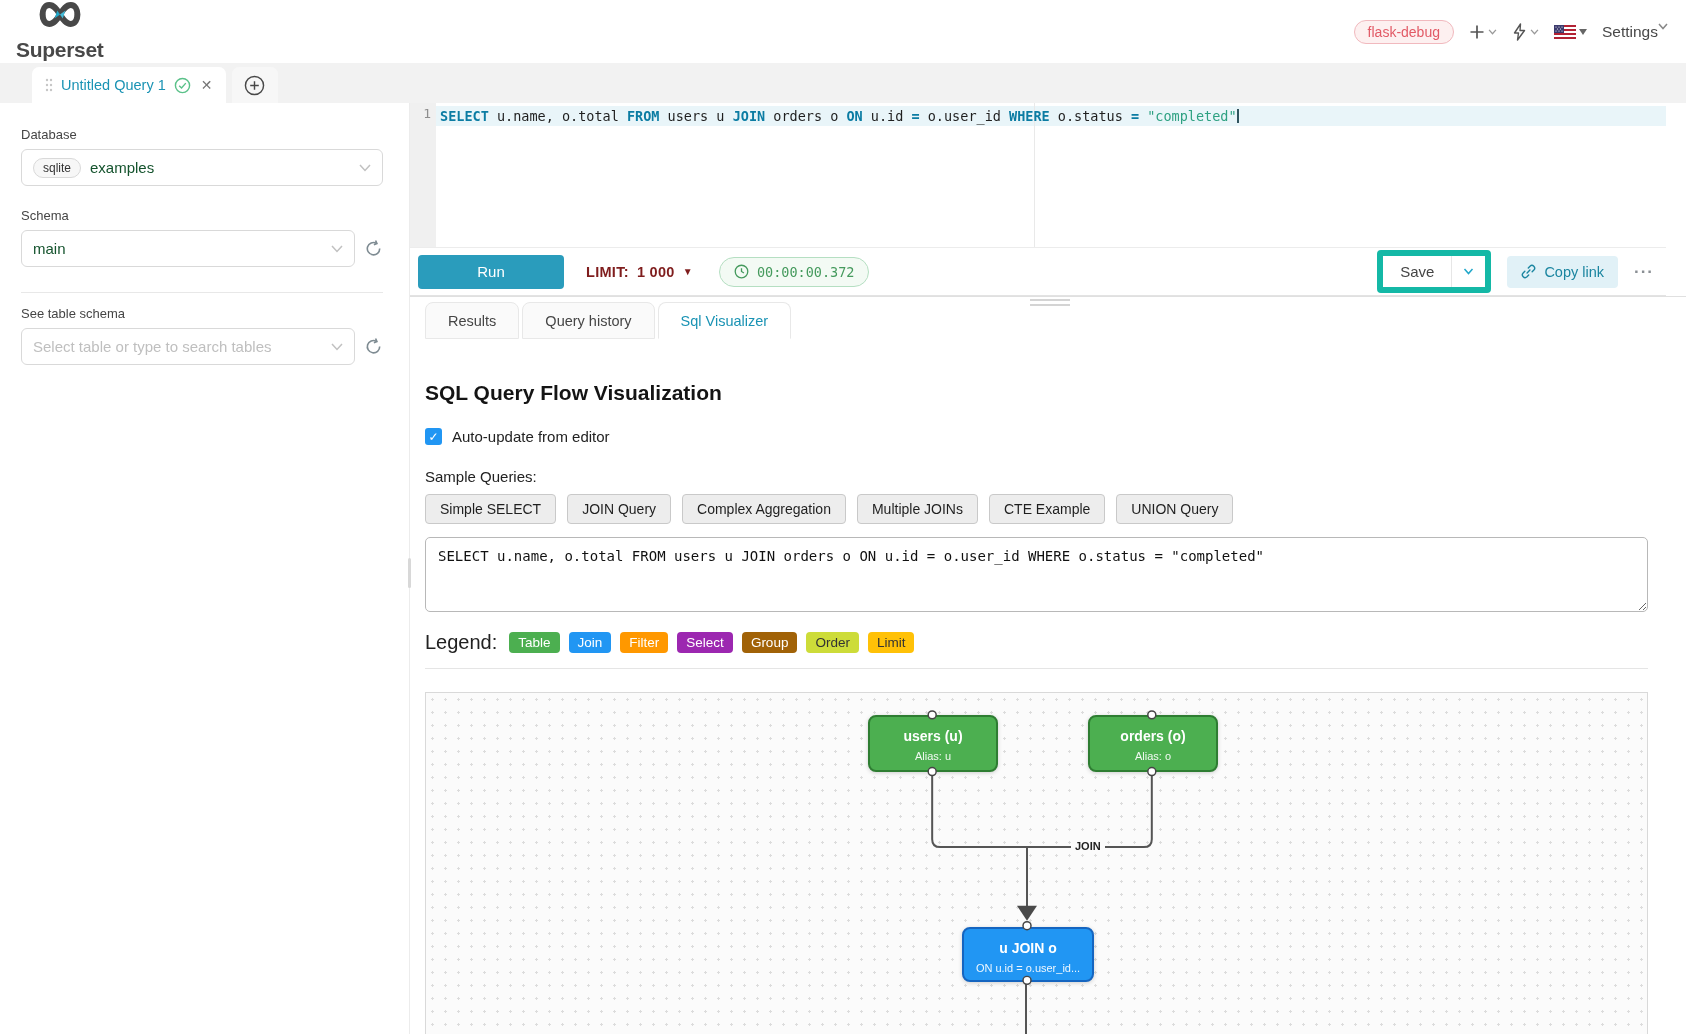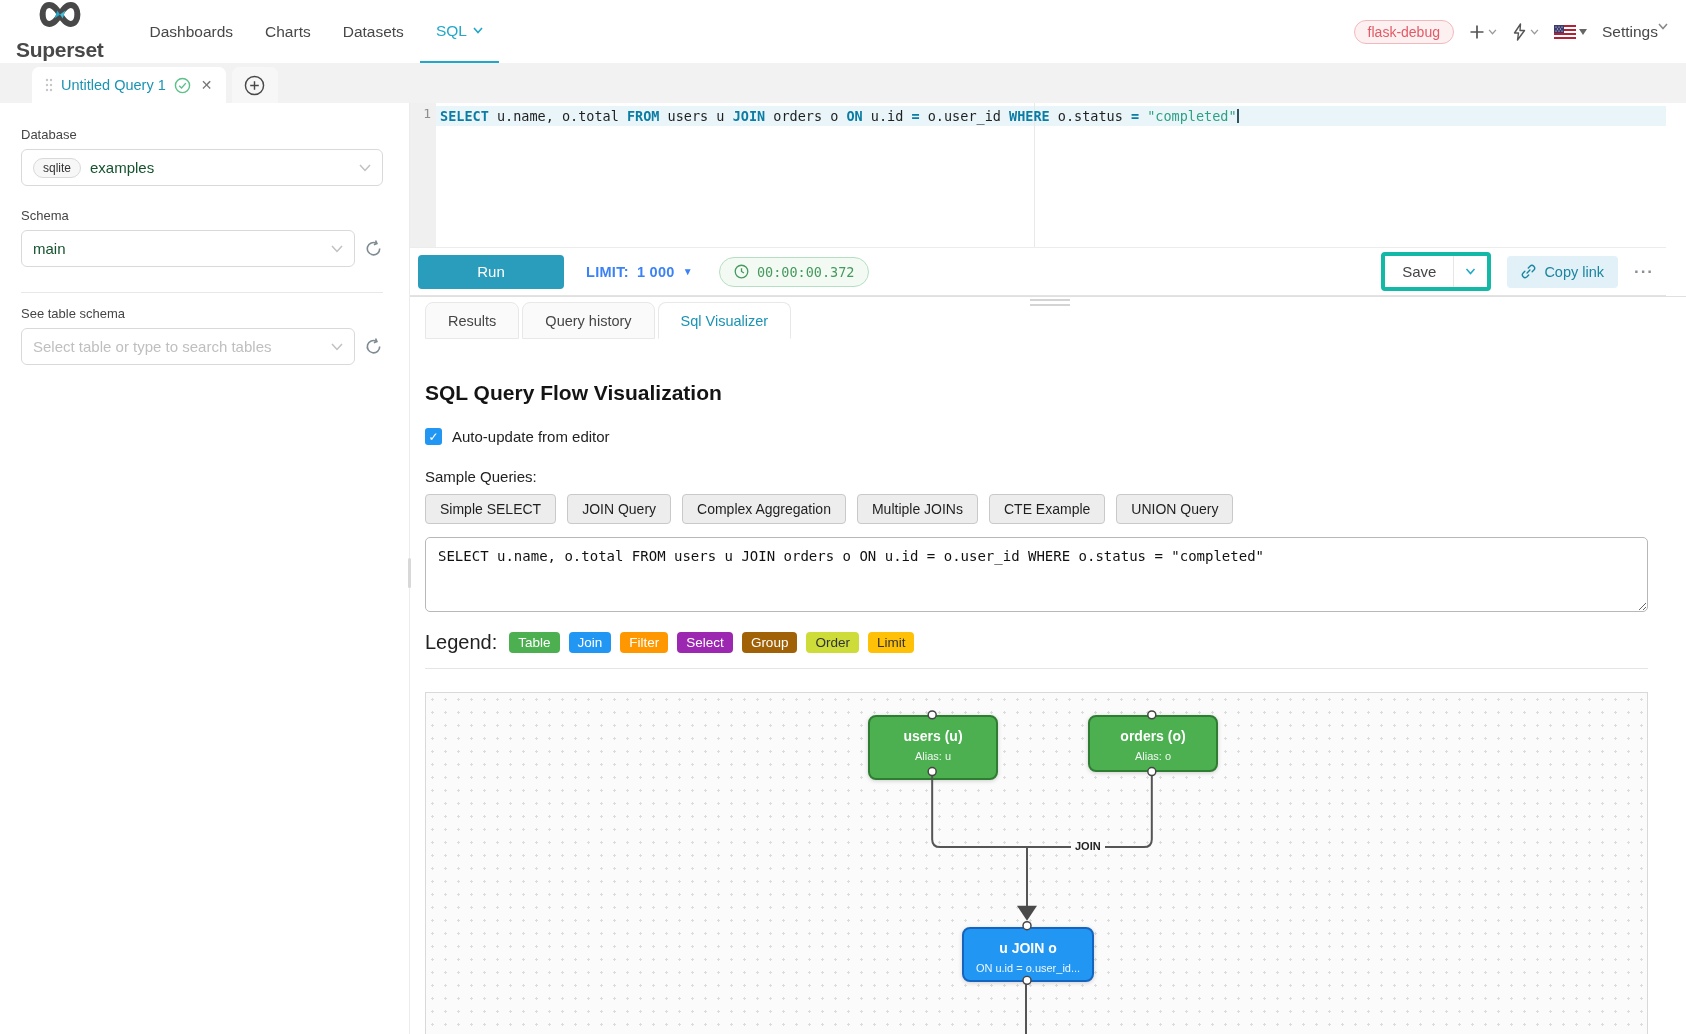--- a/index.html
+++ b/index.html
@@ -56,28 +56,28 @@
   .code-line { position:relative; font-family:"DejaVu Sans Mono", monospace; font-size:13.5px;
                line-height:20px; padding-left:4px; white-space:pre; }
   .tok-kw, .tok-op { color:#0b7ca3; font-weight:bold; }
   .tok-plain { color:#1f1f1f; }
   .tok-str { color:#2ea182; }
   .cursor { display:inline-block; width:2px; height:14px; background:#30545e; vertical-align:-2px; }
 
   .run-bar { height:48px; display:flex; align-items:center; border-bottom:1px solid #e3e3e3; padding:0 12px 0 8px; }
   .run-btn { width:146px; height:34px; background:#2a9cbc; color:#fff; border:none; border-radius:4px;
              font-size:15px; font-family:inherit; cursor:pointer; }
-  .limit { display:flex; align-items:center; gap:8px; margin-left:22px; color:#3b82f6; font-size:14.5px;
+  .limit { display:flex; align-items:center; gap:8px; margin-left:22px; color:#7f1d1d; font-size:14.5px;
            font-weight:bold; cursor:pointer; letter-spacing:0.3px; }
   .limit .tri { font-size:10px; }
   .timer { margin-left:26px; display:flex; align-items:center; gap:8px; border:1px solid #b5dfc2;
            background:#f3faf4; border-radius:17px; padding:6px 14px; color:#459a5d;
            font-family:"DejaVu Sans Mono", monospace; font-size:13.5px; }
   .bar-right { margin-left:auto; display:flex; align-items:center; gap:16px; }
-  .save-split { display:flex; border:4px solid #14b8a6; border-radius:4px; overflow:hidden; background:#fff;text-align:center; }
+  .save-split { display:flex; border:6px solid #14b8a6; border-radius:4px; overflow:hidden; background:#fff;text-align:center; }
   .save-main { padding:7px 17px; font-size:15px; color:#454545; cursor:pointer; }
   .save-caret { width:34px; display:flex; align-items:center; justify-content:center;
                 border-left:1px solid #e6e6e6; cursor:pointer; }
   .copy-link { display:flex; align-items:center; gap:8px; background:#e1f1f7; color:#1a85a0;
                border:none; border-radius:4px; padding:8px 14px; font-size:14.5px; font-family:inherit; cursor:pointer; }
   .more-dots { color:#8a8f94; font-size:17px; font-weight:bold; letter-spacing:1px; cursor:pointer; }
 
   .pane-divider { position:relative; border-top:1px solid #e0e0e0; height:10px; }
   .pane-handle { position:absolute; left:620px; top:2px; width:40px; cursor:row-resize; }
   .pane-handle div { height:2px; background:#d4d4d4; margin-bottom:3px; }
@@ -105,51 +105,40 @@
   .badge { border-radius:4px; padding:3px 9px; font-size:13.5px; }
   .viz hr { border:none; border-top:1px solid #e5e5e5; }
 
   .canvas { position:relative; margin-top:23px; height:350px; border:1px solid #d9d9d9; background:#fbfbfb;
             background-image:radial-gradient(#dcdcdc 1px, transparent 1.2px); background-size:13px 13px;
             overflow:hidden; }
   .fnode { position:absolute; border-radius:8px; text-align:center; color:#fff; z-index:1;
            box-shadow:0 1px 4px rgba(0,0,0,0.18); cursor:grab; }
   .fnode .nt { font-size:14px; font-weight:bold; margin-top:11px; }
   .fnode .ns { font-size:11px; opacity:0.92; margin-top:6px; }
-  .node-users  { left:442px; top:22px;  width:130px; height:65px; }
+  .node-users  { left:442px; top:22px;  width:130px; height:57px; }
   .node-orders { left:662px; top:22px;  width:130px; height:57px; }
   .node-join   { left:536px; top:234px; width:132px; height:55px; }
   .edges { position:absolute; inset:0; width:100%; height:100%; z-index:2; pointer-events:none; }
   .join-label { position:absolute; left:645px; top:146px; background:#fbfbfb; padding:1px 4px;
                 font-size:11px; font-weight:bold; color:#222; z-index:3; }
 
   svg { display:block; }
 </style>
 </head>
 <body>
 
 <div class="navbar">
   <div class="brand">
     <svg width="44" height="27" viewBox="0 0 64 40">
       <path d="M16 6 C3 6 3 34 16 34 C24 34 28 26 32 20 C36 14 40 6 48 6 C61 6 61 34 48 34 C40 34 36 26 32 20 C28 14 24 6 16 6 Z" fill="none" stroke="#484848" stroke-width="9"></path>
       <path d="M24 26 L32 20 L28 14 Z" fill="#20a7c9"></path>
       <path d="M40 14 L32 20 L36 26 Z" fill="#45bcd9"></path>
     </svg>
     <span class="brand-name">Superset</span>
-  </div>
-  <div class="nav-items">
-    <div class="nav-item">Dashboards</div>
-    <div class="nav-item">Charts</div>
-    <div class="nav-item">Datasets</div>
-    <div class="nav-item active">
-      <span>SQL</span>
-      <svg class="caret" width="10" height="7" viewBox="0 0 10 7">
-        <path d="M1 1 L5 5.5 L9 1" fill="none" stroke="#20a7c9" stroke-width="1.6"></path>
-      </svg>
-    </div>
   </div>
   <div class="nav-right">
     <span class="env-pill">flask-debug</span>
     <span class="icon-group">
       <svg width="16" height="16" viewBox="0 0 16 16">
         <path d="M8 1.5 V14.5 M1.5 8 H14.5" stroke="#555" stroke-width="1.7"></path>
       </svg>
       <svg width="9" height="6" viewBox="0 0 10 7">
         <path d="M1 1 L5 5.5 L9 1" fill="none" stroke="#999" stroke-width="1.5"></path>
       </svg>

